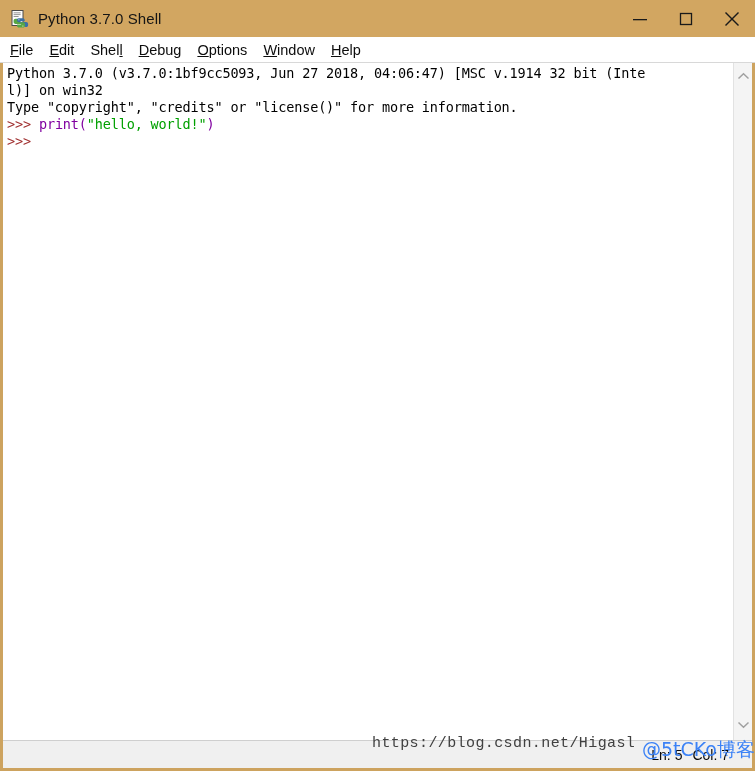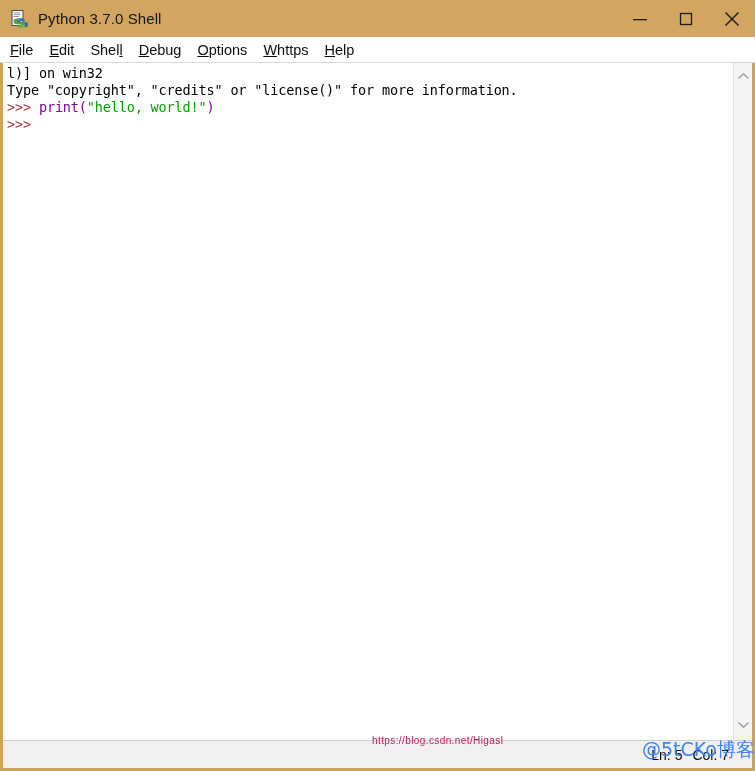--- a/index.html
+++ b/index.html
@@ -167,23 +167,23 @@
     margin-left: 10px;
     white-space: nowrap;
     font-family: "Liberation Sans", sans-serif;
   }
 
   
   #watermark {
     position: absolute;
     left: 372px;
     top: 735px;
-    font-family: Liberation Sans, sans-serif;
-    font-size: 10px;
-    color: #be185d;
+    font-family: Liberation Mono, monospace;
+    font-size: 15px;
+    color: #404040;
     white-space: nowrap;
     pointer-events: none;
     z-index: 5;
     letter-spacing: 0.4px;
   }
   #watermark-logo {
     position: absolute;
     left: 642px;
     top: 737px;
     font-family: "DejaVu Sans", sans-serif;
@@ -233,27 +233,28 @@
       </svg>
     </div>
   </div>
 
   <div id="menubar">
     <div class="menu-item"><span class="mn">F</span><span>ile</span></div>
     <div class="menu-item"><span class="mn">E</span><span>dit</span></div>
     <div class="menu-item"><span>Shel</span><span class="mn">l</span></div>
     <div class="menu-item"><span class="mn">D</span><span>ebug</span></div>
     <div class="menu-item"><span class="mn">O</span><span>ptions</span></div>
-    <div class="menu-item"><span class="mn">W</span><span>https</span></div>
+    <div class="menu-item"><span class="mn">W</span><span>indow</span></div>
     <div class="menu-item"><span class="mn">H</span><span>elp</span></div>
   </div>
 
   <div id="content">
 
     <div id="textarea">
+      <div class="line">Python 3.7.0 (v3.7.0:1bf9cc5093, Jun 27 2018, 04:06:47) [MSC v.1914 32 bit (Inte</div>
       <div class="line">l)] on win32</div>
       <div class="line">Type "copyright", "credits" or "license()" for more information.</div>
       <div class="line"><span class="c-prompt">&gt;&gt;&gt; </span><span class="c-kw">print</span><span class="c-punct">(</span><span class="c-str">"hello, world!"</span><span class="c-punct">)</span></div>
       <div class="line c-prompt">&gt;&gt;&gt; </div>
     </div>
 
     <div id="vscroll">
       <div class="sb-arrow">
         <svg width="13" height="9" viewBox="0 0 13 9">
           <polyline points="1.5,6.5 6.5,1.8 11.5,6.5" fill="none" stroke="#a0a0a0" stroke-width="1.5"></polyline>

